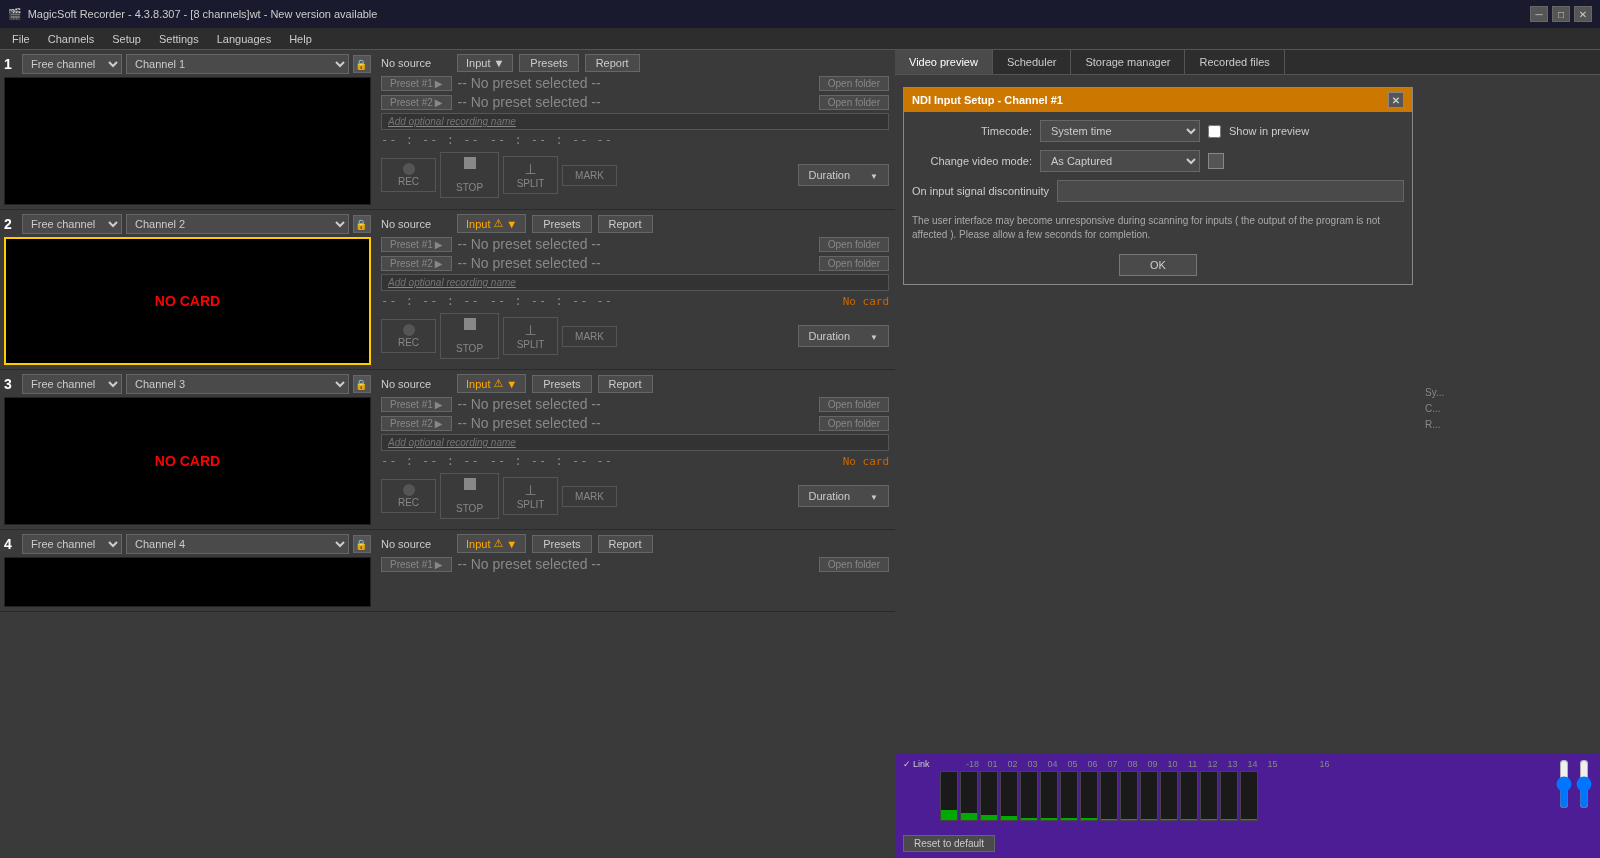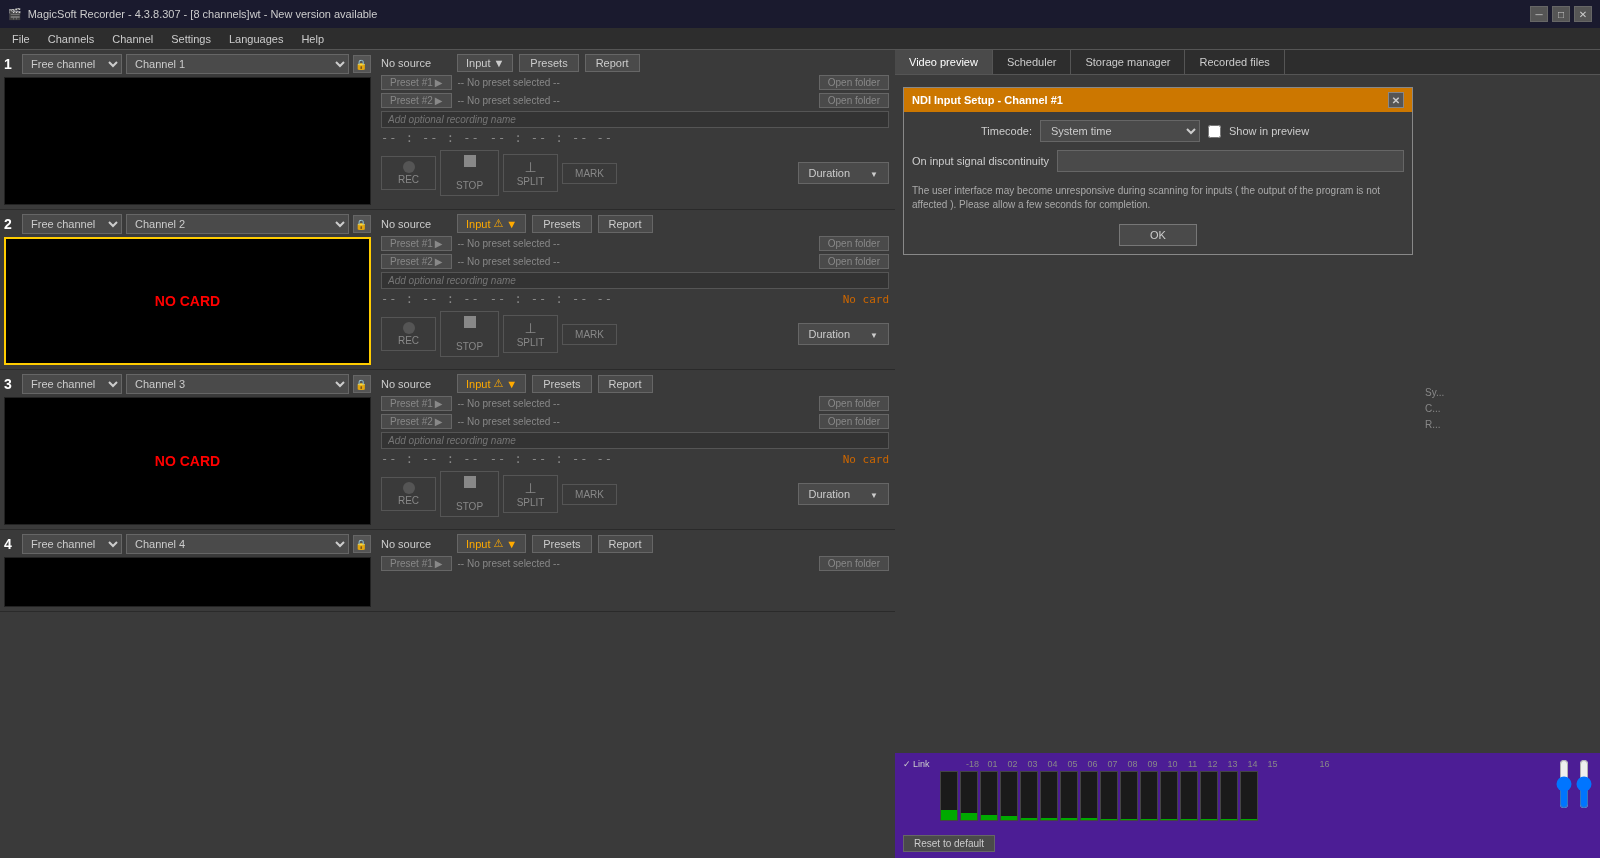--- a/index.html
+++ b/index.html
@@ -174,38 +174,39 @@
       background: #4a4a4a;
       border: 1px solid #666;
       color: #888;
       padding: 1px 8px;
       font-size: 10px;
       cursor: pointer;
       display: flex;
       align-items: center;
       gap: 2px;
     }
-    .preset-label { color: #888; font-size: 10px; flex: 1; }
+    .preset-label { color: #888; font-size: 14px; flex: 1; }
     .open-folder-btn {
       background: #4a4a4a;
       border: 1px solid #666;
       color: #888;
       padding: 1px 8px;
       font-size: 10px;
       cursor: pointer;
       margin-left: auto;
     }
     .recording-name-input {
       background: #333;
       border: 1px solid #555;
       color: #888;
       padding: 2px 6px;
       font-size: 10px;
       width: 100%;
       font-style: italic;
+      text-decoration: underline;
     }
     .timer-row {
       display: flex;
       align-items: center;
       gap: 10px;
       color: #888;
       font-size: 12px;
       font-family: monospace;
     }
     .timer { letter-spacing: 1px; }
@@ -430,21 +431,21 @@
   <div class="title-bar-controls">
     <div class="title-btn">─</div>
     <div class="title-btn">□</div>
     <div class="title-btn">✕</div>
   </div>
 </div>
 
 <div class="menu-bar">
   <span class="menu-item">File</span>
   <span class="menu-item">Channels</span>
-  <span class="menu-item">Channel</span>
+  <span class="menu-item">Setup</span>
   <span class="menu-item">Settings</span>
   <span class="menu-item">Languages</span>
   <span class="menu-item">Help</span>
 </div>
 
 <div class="main-container">
 
   <div class="channels-panel">
 
     <div class="channel-row">
@@ -723,20 +724,28 @@
               <option>System time</option>
               <option>Embedded</option>
               <option>Free run</option>
             </select>
             <label style="display:flex;align-items:center;gap:4px;color:#ccc;font-size:11px;">
               <input type="checkbox" class="ndi-checkbox" style="">
               <span>Show in preview</span>
             </label>
           </div>
 
+          <div class="ndi-form-row">
+            <span class="ndi-label">Change video mode:</span>
+            <select class="ndi-select">
+              <option>As Captured</option>
+              <option>Custom</option>
+            </select>
+            <div class="ndi-color-box"></div>
+          </div>
 
 
           <div class="ndi-form-row">
             <span class="ndi-label">On input signal discontinuity</span>
             <input class="ndi-input-long" type="text" style="">
           </div>
 
           <p class="ndi-note">The user interface may become unresponsive during scanning for inputs ( the output of the program is not affected ). Please allow a few seconds for completion.</p>
 
           <button class="ndi-ok-btn">OK</button>

